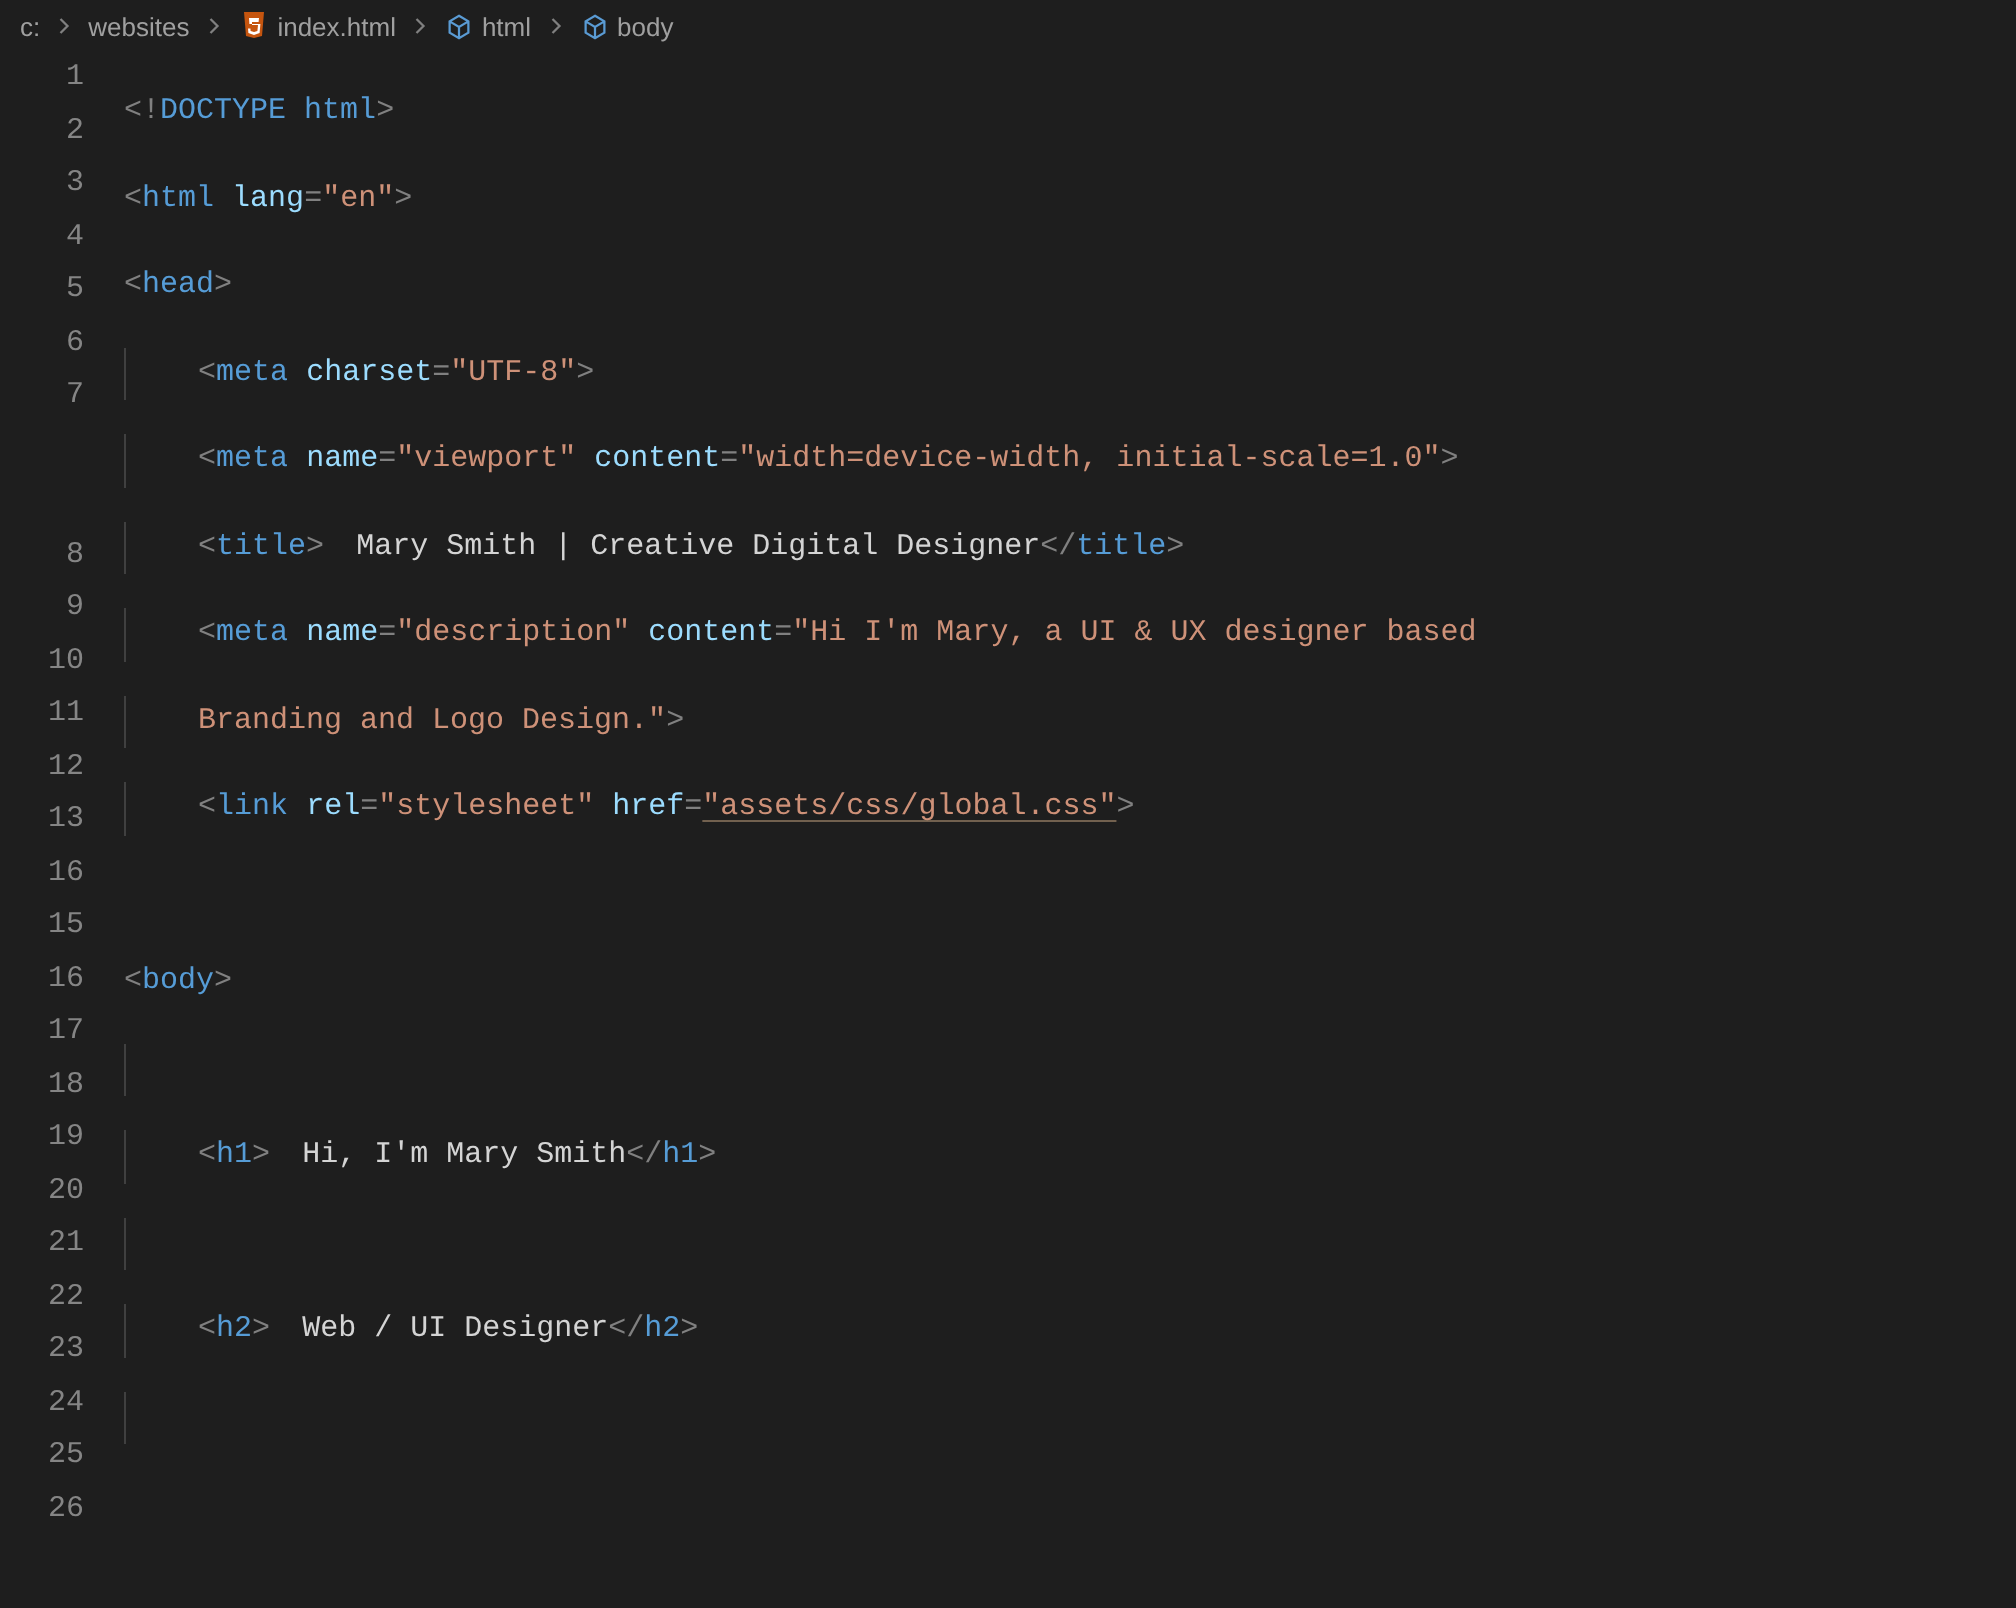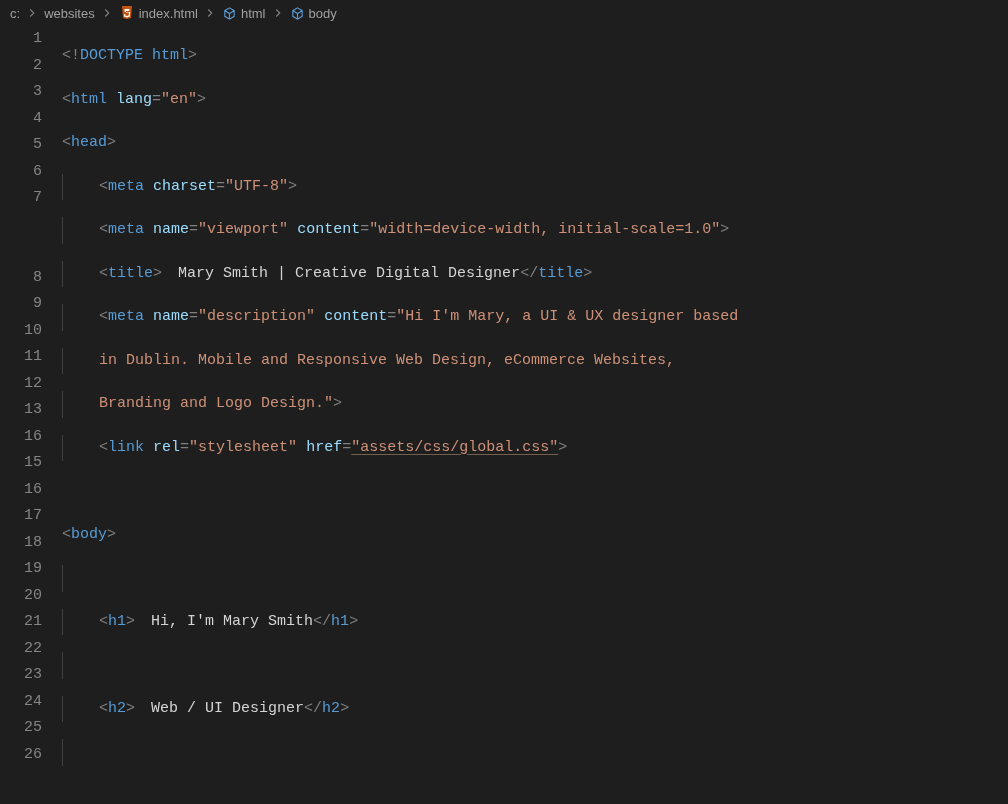--- a/index.html
+++ b/index.html
@@ -157,21 +157,20 @@
     <div class="line">26</div>
   </div>
   <div class="code">
 <div class="line"><span class="c-punct">&lt;!</span><span class="c-doctype">DOCTYPE</span> <span class="c-doctype">html</span><span class="c-punct">&gt;</span></div>
 <div class="line"><span class="c-punct">&lt;</span><span class="c-tag">html</span> <span class="c-attr">lang</span><span class="c-punct">=</span><span class="c-str">"en"</span><span class="c-punct">&gt;</span></div>
 <div class="line"><span class="c-punct">&lt;</span><span class="c-tag">head</span><span class="c-punct">&gt;</span></div>
 <div class="line"><span class="indent-guide"></span>    <span class="c-punct">&lt;</span><span class="c-tag">meta</span> <span class="c-attr">charset</span><span class="c-punct">=</span><span class="c-str">"UTF-8"</span><span class="c-punct">&gt;</span></div>
 <div class="line"><span class="indent-guide"></span>    <span class="c-punct">&lt;</span><span class="c-tag">meta</span> <span class="c-attr">name</span><span class="c-punct">=</span><span class="c-str">"viewport"</span> <span class="c-attr">content</span><span class="c-punct">=</span><span class="c-str">"width=device-width, initial-scale=1.0"</span><span class="c-punct">&gt;</span></div>
 <div class="line"><span class="indent-guide"></span>    <span class="c-punct">&lt;</span><span class="c-tag">title</span><span class="c-punct">&gt;</span><span class="c-text">Mary Smith | Creative Digital Designer</span><span class="c-punct">&lt;/</span><span class="c-tag">title</span><span class="c-punct">&gt;</span></div>
 <div class="line"><span class="indent-guide"></span>    <span class="c-punct">&lt;</span><span class="c-tag">meta</span> <span class="c-attr">name</span><span class="c-punct">=</span><span class="c-str">"description"</span> <span class="c-attr">content</span><span class="c-punct">=</span><span class="c-str">"Hi I'm Mary, a UI &amp; UX designer based </span></div>
-<div class="line"><span class="indent-guide"></span>    <span class="c-str">in Dublin. Mobile and Responsive Web Design, eCommerce Websites, </span></div>
 <div class="line"><span class="indent-guide"></span>    <span class="c-str">Branding and Logo Design."</span><span class="c-punct">&gt;</span></div>
 <div class="line"><span class="indent-guide"></span>    <span class="c-punct">&lt;</span><span class="c-tag">link</span> <span class="c-attr">rel</span><span class="c-punct">=</span><span class="c-str">"stylesheet"</span> <span class="c-attr">href</span><span class="c-punct">=</span><span class="c-str underline">"assets/css/global.css"</span><span class="c-punct">&gt;</span></div>
 <div class="line"></div>
 <div class="line"><span class="c-punct">&lt;</span><span class="c-tag">body</span><span class="c-punct">&gt;</span></div>
 <div class="line"><span class="indent-guide"></span></div>
 <div class="line"><span class="indent-guide"></span>    <span class="c-punct">&lt;</span><span class="c-tag">h1</span><span class="c-punct">&gt;</span><span class="c-text">Hi, I'm Mary Smith</span><span class="c-punct">&lt;/</span><span class="c-tag">h1</span><span class="c-punct">&gt;</span></div>
 <div class="line"><span class="indent-guide"></span></div>
 <div class="line"><span class="indent-guide"></span>    <span class="c-punct">&lt;</span><span class="c-tag">h2</span><span class="c-punct">&gt;</span><span class="c-text">Web / UI Designer</span><span class="c-punct">&lt;/</span><span class="c-tag">h2</span><span class="c-punct">&gt;</span></div>
 <div class="line"><span class="indent-guide"></span></div>
 

